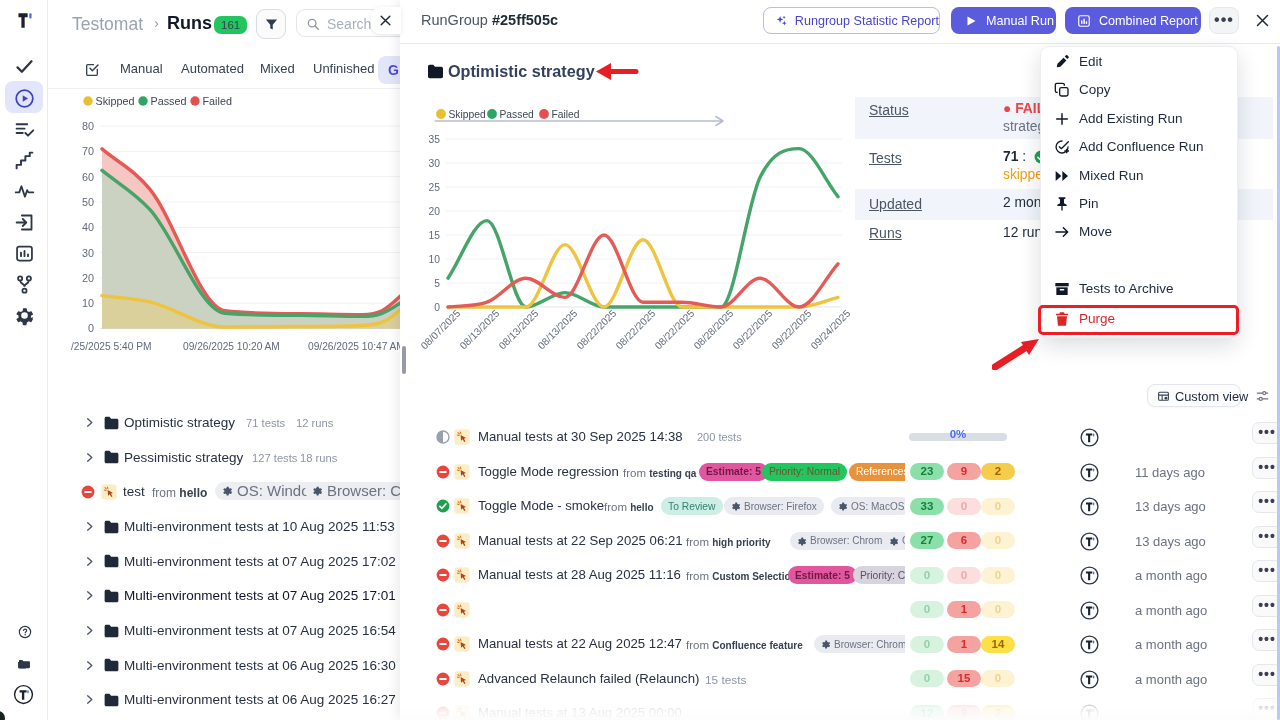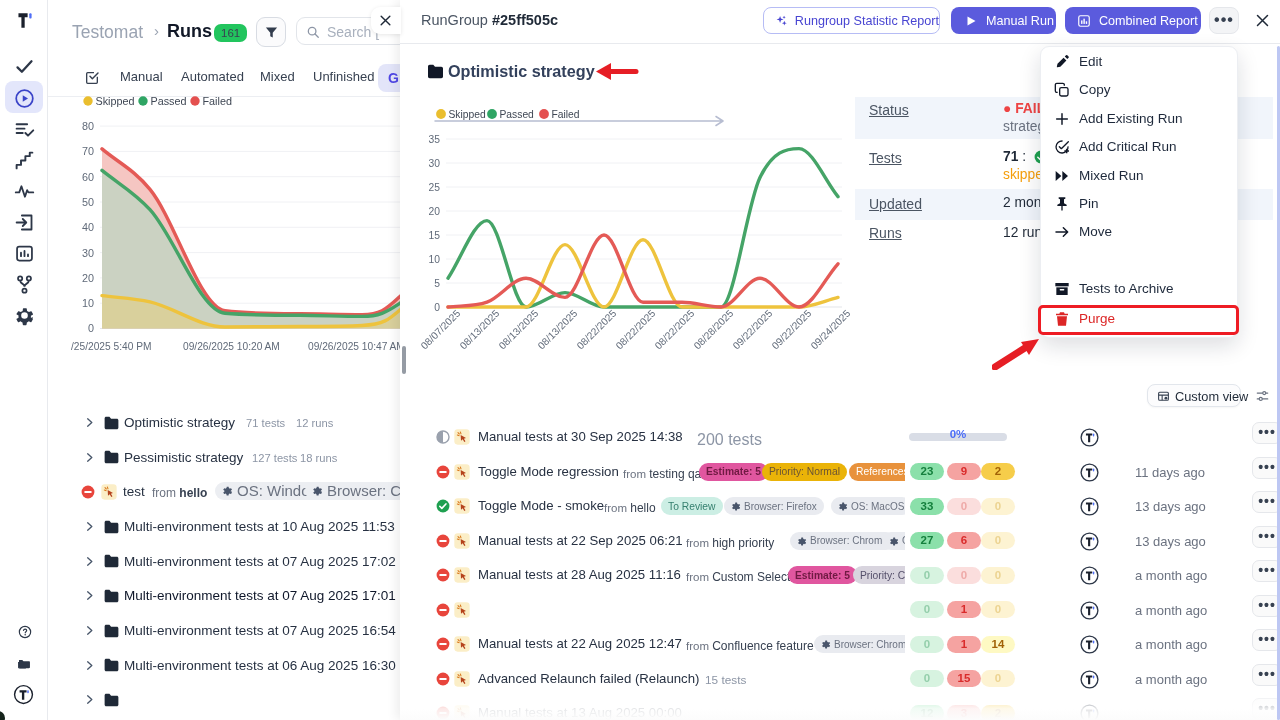--- a/index.html
+++ b/index.html
@@ -7,21 +7,21 @@
   font-family:"Liberation Sans", sans-serif; }
 #app { position:relative; width:1280px; height:720px; }
 .abs { position:absolute; }
 
 #sidebar { position:absolute; left:0; top:0; width:48px; height:720px;
   background:#fff; border-right:1px solid #e8eaee; z-index:5; }
 .sbi { position:absolute; left:14px; width:21px; height:21px; color:#2d3748; }
 #sb-active { position:absolute; left:5px; top:81px; width:38px; height:32px;
   background:#e3e6fb; border-radius:8px; }
 
-#leftpanel { position:absolute; left:48px; top:12px; width:353px; height:508px; background:#fff; }
+#leftpanel { position:absolute; left:48px; top:4px; width:353px; height:508px; background:#fff; }
 .tabtxt { position:absolute; top:57px; font-size:13px; color:#374151; }
 .pillG { position:absolute; top:52px; background:#e3e5f9; color:#4f46e5; font-weight:bold;
   font-size:14px; border-radius:8px; padding:6px 10px; }
 
 #modal { position:absolute; left:400px; top:0; width:880px; height:720px; background:#fff;
   box-shadow:-4px 0 10px rgba(0,0,0,.07); z-index:10; }
 #mhead { position:absolute; left:0; top:0; width:880px; height:44px; border-bottom:1px solid #e8eaee; }
 .btn { position:absolute; top:7px; height:27px; border-radius:8px; font-size:12.6px;
   display:flex; align-items:center; white-space:nowrap; }
 .btn-outline { background:#fff; border:1px solid #b6bcf5; color:#4845d2; }
@@ -33,21 +33,21 @@
 
 #menu { position:absolute; left:1040px; top:46px; width:198px; height:292px; background:#fff;
   border-radius:9px; border:1px solid #eceef2; box-shadow:0 8px 22px rgba(15,23,42,.14); z-index:30; }
 .mi { position:absolute; left:0; width:198px; height:28px; }
 .mi svg { position:absolute; left:13px; top:6px; width:16px; height:16px; }
 .mi span { position:absolute; left:38px; top:6px; font-size:13.5px; color:#1e293b; white-space:nowrap; }
 
 .rrow { position:absolute; left:400px; width:880px; height:34px; z-index:12; }
 .rtitle { font-size:13.2px; color:#273142; white-space:nowrap; }
 .rfrom { font-size:11.5px; color:#6b7280; }
-.rfromb { font-size:12px; color:#374151; font-weight:normal; }
+.rfromb { font-size:10px; color:#374151; font-weight:bold; }
 .cnt { position:absolute; top:0; width:34px; height:17px; border-radius:9px; font-size:11.5px;
   font-weight:bold; text-align:center; line-height:17px; }
 .gpill { display:inline-flex; align-items:center; height:18px; border-radius:9px;
   background:#eceef2; color:#6b7280; font-size:15px; padding:0 7px; white-space:nowrap; }
 .ago { position:absolute; top:10px; width:110px; text-align:left; font-size:13px; color:#6b7280; }
 .dots3 { position:absolute; top:2px; width:30px; height:22px; border:1px solid #e5e7eb;
   border-radius:7px; background:#fafafa; color:#374151; text-align:center; line-height:18px;
   font-size:14px; letter-spacing:1px; font-weight:bold; }
 </style>
 </head>
@@ -249,20 +249,21 @@
 <svg class="abs" style="left:104px;top:658.0px;width:15px;height:14px;z-index:1" viewBox="0 0 24 22">
       <path d="M1 3.5C1 2.1 2.1 1 3.5 1h5.2l2.6 3h9.2c1.4 0 2.5 1.1 2.5 2.5v12c0 1.4-1.1 2.5-2.5 2.5h-17C2.1 21 1 19.9 1 18.5z" fill="#1f2937"></path>
     </svg>
 <div class="abs" style="left:124px;top:657.5px;font-size:13.5px;color:#273142;white-space:nowrap;z-index:1">Multi-environment tests at 06 Aug 2025 16:30</div>
 <svg class="abs" style="left:84px;top:694.3px;width:11px;height:11px;z-index:1" viewBox="0 0 24 24" fill="none" stroke="#475569" stroke-width="3" stroke-linecap="round" stroke-linejoin="round">
       <path d="M8 4l9 8-9 8"></path>
     </svg>
 <svg class="abs" style="left:104px;top:692.8px;width:15px;height:14px;z-index:1" viewBox="0 0 24 22">
       <path d="M1 3.5C1 2.1 2.1 1 3.5 1h5.2l2.6 3h9.2c1.4 0 2.5 1.1 2.5 2.5v12c0 1.4-1.1 2.5-2.5 2.5h-17C2.1 21 1 19.9 1 18.5z" fill="#1f2937"></path>
     </svg>
+<div class="abs" style="left:124px;top:692.3px;font-size:13.5px;color:#273142;white-space:nowrap;z-index:1">Multi-environment tests at 06 Aug 2025 16:27</div>
 <div class="abs" style="left:402px;top:346px;width:3.5px;height:28px;background:#959ba4;border-radius:2px;z-index:20"></div>
 
 <div id="modal">
   <div id="mhead"></div>
   <div class="abs" style="left:21px;top:12px;font-size:14.5px;color:#4b5563">RunGroup <b style="color:#1f2937">#25ff505c</b></div>
   <div class="btn btn-outline" style="left:363px;width:177px">
     <svg style="margin:0 7px 0 11px;width:17px;height:17px" viewBox="0 0 24 24" fill="#4845d2">
           <path d="M9.5 3.5l1.7 4.8 4.8 1.7-4.8 1.7-1.7 4.8-1.7-4.8L3 10l4.8-1.7z"></path>
           <path d="M17.5 12.5l1.2 3.3 3.3 1.2-3.3 1.2-1.2 3.3-1.2-3.3-3.3-1.2 3.3-1.2z"></path>
           <path d="M17 3l.8 2.2L20 6l-2.2.8L17 9l-.8-2.2L14 6l2.2-.8z"></path>
@@ -391,21 +392,21 @@
           <path d="M12 4v16M4 12h16"></path>
         </svg>
     <span>Add Existing Run</span>
       </div>
   <div class="mi" style="top:86.2px">
     <svg viewBox="0 0 24 24" fill="none" stroke="#111827" stroke-width="2">
           <path d="M21 11A9 9 0 1112.8 3"></path>
           <path d="M8 11.5l3 3L21.5 4" stroke-linecap="round" stroke-linejoin="round"></path>
           <path d="M19 14.5v7M15.5 18h7" stroke-width="2.2"></path>
         </svg>
-    <span>Add Critical Run</span>
+    <span>Add Confluence Run</span>
       </div>
   <div class="mi" style="top:114.6px">
     <svg viewBox="0 0 24 24" fill="#111827">
           <path d="M2.5 4.5l8.5 7.5-8.5 7.5zM12.5 4.5l8.5 7.5-8.5 7.5z"></path>
         </svg>
     <span>Mixed Run</span>
       </div>
   <div class="mi" style="top:171.4px">
     <svg viewBox="0 0 24 24" fill="none" stroke="#111827" stroke-width="2.2" stroke-linecap="round" stroke-linejoin="round">
           <path d="M3 12h17M14 5.5L20.5 12 14 18.5"></path>
@@ -438,21 +439,21 @@
         <circle cx="12" cy="12" r="10.3" fill="none" stroke="#9aa1ad" stroke-width="2.4"></circle>
         <path d="M12 1.7a10.3 10.3 0 000 20.6z" fill="#9aa1ad"></path>
       </svg>
 <svg style="position:absolute;left:54px;top:9px;width:16px;height:16px" viewBox="0 0 24 24">
         <rect x="0.5" y="0.5" width="23" height="23" rx="5" fill="#fbeec7"></rect>
         <path d="M10 9l8 4.5-3.2 1 2.4 4-1.8 1-2.3-4-2.6 2z" fill="#b5431c"></path>
         <path d="M9.5 4.5l1 2.8M5 9l2.8 1M6 5.5l2 2" stroke="#d97a1e" stroke-width="1.6" stroke-linecap="round"></path>
       </svg>
 <div style="position:absolute;left:0;top:0;width:505px;height:34px;overflow:hidden">
 <span style="position:absolute;left:78px;top:9px" class="rtitle">Manual tests at 30 Sep 2025 14:38</span>
-<span style="position:absolute;left:297px;top:11px;font-size:16px;color:#8c95a5">200 tests</span>
+<span style="position:absolute;left:297px;top:11px;font-size:11px;color:#8c95a5">200 tests</span>
 </div>
 <div style="position:absolute;left:509px;top:13px;width:98px;height:8px;background:#d9dde6;border-radius:4px"></div>
 <div style="position:absolute;left:509px;top:7.5px;width:98px;text-align:center;font-size:11.5px;font-weight:bold;color:#4a6cf7">0%</div>
 <svg style="position:absolute;left:680px;top:8px;width:19px;height:19px" viewBox="0 0 24 24" fill="none">
         <circle cx="12" cy="12" r="10.6" stroke="#2d3748" stroke-width="1.7"></circle>
         <path d="M7.5 7h8v2.6h-2.6V18h-2.7V9.6H7.5z" fill="#1a202c"></path>
         <rect x="16.3" y="7" width="1.7" height="3.6" rx="0.8" fill="#4f6ef7"></rect>
       </svg>
 <div class="ago" style="left:735px"></div>
 <div class="dots3" style="left:852px">•••</div>
@@ -464,21 +465,21 @@
       </svg>
 <svg style="position:absolute;left:54px;top:9px;width:16px;height:16px" viewBox="0 0 24 24">
         <rect x="0.5" y="0.5" width="23" height="23" rx="5" fill="#fbeec7"></rect>
         <path d="M10 9l8 4.5-3.2 1 2.4 4-1.8 1-2.3-4-2.6 2z" fill="#b5431c"></path>
         <path d="M9.5 4.5l1 2.8M5 9l2.8 1M6 5.5l2 2" stroke="#d97a1e" stroke-width="1.6" stroke-linecap="round"></path>
       </svg>
 <div style="position:absolute;left:0;top:0;width:505px;height:34px;overflow:hidden">
 <span style="position:absolute;left:78px;top:9px" class="rtitle">Toggle Mode regression</span>
 <span style="position:absolute;left:223px;top:12px" class="rfrom">from <span class="rfromb">testing qa</span></span>
         <span style="position:absolute;left:299px;top:8px;display:inline-flex;align-items:center;height:18px;border-radius:9px;background:#e0569f;color:#701a43;font-size:10.3px;font-weight:bold;padding:0 7px;white-space:nowrap">Estimate: 5</span>
-        <span style="position:absolute;left:362px;top:8px;display:inline-flex;align-items:center;height:18px;border-radius:9px;background:#eab308;color:#6b5433;font-size:10.3px;font-weight:normal;padding:0 7px;white-space:nowrap">Priority: Normal</span>
+        <span style="position:absolute;left:362px;top:8px;display:inline-flex;align-items:center;height:18px;border-radius:9px;background:#22c55e;color:#6b5433;font-size:10.3px;font-weight:normal;padding:0 7px;white-space:nowrap">Priority: Normal</span>
         <span style="position:absolute;left:449px;top:8px;display:inline-flex;align-items:center;height:18px;border-radius:9px;background:#e8923c;color:#fff;font-size:10.3px;font-weight:normal;padding:0 7px;white-space:nowrap">References: GA-123</span>
 </div>
 <span class="cnt" style="left:510px;top:8.5px;background:#8be0aa;color:#15803d">23</span>
 <span class="cnt" style="left:547px;top:8.5px;background:#f5a3a1;color:#d92b2b">9</span>
 <span class="cnt" style="left:581px;top:8.5px;background:#f6cd4a;color:#a16207">2</span>
 <svg style="position:absolute;left:680px;top:8px;width:19px;height:19px" viewBox="0 0 24 24" fill="none">
         <circle cx="12" cy="12" r="10.6" stroke="#2d3748" stroke-width="1.7"></circle>
         <path d="M7.5 7h8v2.6h-2.6V18h-2.7V9.6H7.5z" fill="#1a202c"></path>
         <rect x="16.3" y="7" width="1.7" height="3.6" rx="0.8" fill="#4f6ef7"></rect>
       </svg>
@@ -608,21 +609,21 @@
       </svg>
 <div style="position:absolute;left:0;top:0;width:505px;height:34px;overflow:hidden">
 <span style="position:absolute;left:78px;top:9px" class="rtitle">Manual tests at 22 Aug 2025 12:47</span>
 <span style="position:absolute;left:286px;top:12px" class="rfrom">from <span class="rfromb">Confluence feature</span></span>
         <span style="position:absolute;left:414px;top:8px;display:inline-flex;align-items:center;height:18px;border-radius:9px;background:#e9ebf0;color:#6b7280;font-size:10px;padding:0 7px;white-space:nowrap"><svg style="width:10px;height:10px;margin-right:3px" viewBox="0 0 24 24" fill="#49556b">
             <path d="M12 8.2a3.8 3.8 0 100 7.6 3.8 3.8 0 000-7.6zm9.4 5.4l-2.1 1.2c.1-.9.1-1.7 0-2.6l2.1-1.2c.3-.2.4-.5.3-.8l-1.6-2.8c-.2-.3-.5-.4-.8-.3l-2.2 1c-.7-.6-1.4-1-2.2-1.3l-.3-2.4c0-.3-.3-.6-.6-.6h-3.2c-.3 0-.6.3-.6.6l-.3 2.4c-.8.3-1.5.7-2.2 1.3l-2.2-1c-.3-.1-.6 0-.8.3L2.9 10c-.2.3-.1.6.2.8l2.1 1.2c-.1.9-.1 1.7 0 2.6l-2.1 1.2c-.3.2-.4.5-.2.8l1.6 2.8c.2.3.5.4.8.3l2.2-1c.7.6 1.4 1 2.2 1.3l.3 2.4c0 .3.3.6.6.6h3.2c.3 0 .6-.3.6-.6l.3-2.4c.8-.3 1.5-.7 2.2-1.3l2.2 1c.3.1.6 0 .8-.3l1.6-2.8c.2-.3.1-.6-.2-.8z"></path>
           </svg>Browser: Chrome</span>
 </div>
 <span class="cnt" style="left:510px;top:8.5px;background:#d7f3e0;color:#94ceab">0</span>
 <span class="cnt" style="left:547px;top:8.5px;background:#f5a3a1;color:#d92b2b">1</span>
-<span class="cnt" style="left:581px;top:8.5px;background:#fef9c3;color:#a16207">14</span>
+<span class="cnt" style="left:581px;top:8.5px;background:#fde047;color:#a16207">14</span>
 <svg style="position:absolute;left:680px;top:8px;width:19px;height:19px" viewBox="0 0 24 24" fill="none">
         <circle cx="12" cy="12" r="10.6" stroke="#2d3748" stroke-width="1.7"></circle>
         <path d="M7.5 7h8v2.6h-2.6V18h-2.7V9.6H7.5z" fill="#1a202c"></path>
         <rect x="16.3" y="7" width="1.7" height="3.6" rx="0.8" fill="#4f6ef7"></rect>
       </svg>
 <div class="ago" style="left:735px">a month ago</div>
 <div class="dots3" style="left:852px">•••</div>
 </div>
 <div class="rrow" style="top:661.8px">
 <svg style="position:absolute;left:36px;top:10px;width:14px;height:14px" viewBox="0 0 24 24">

